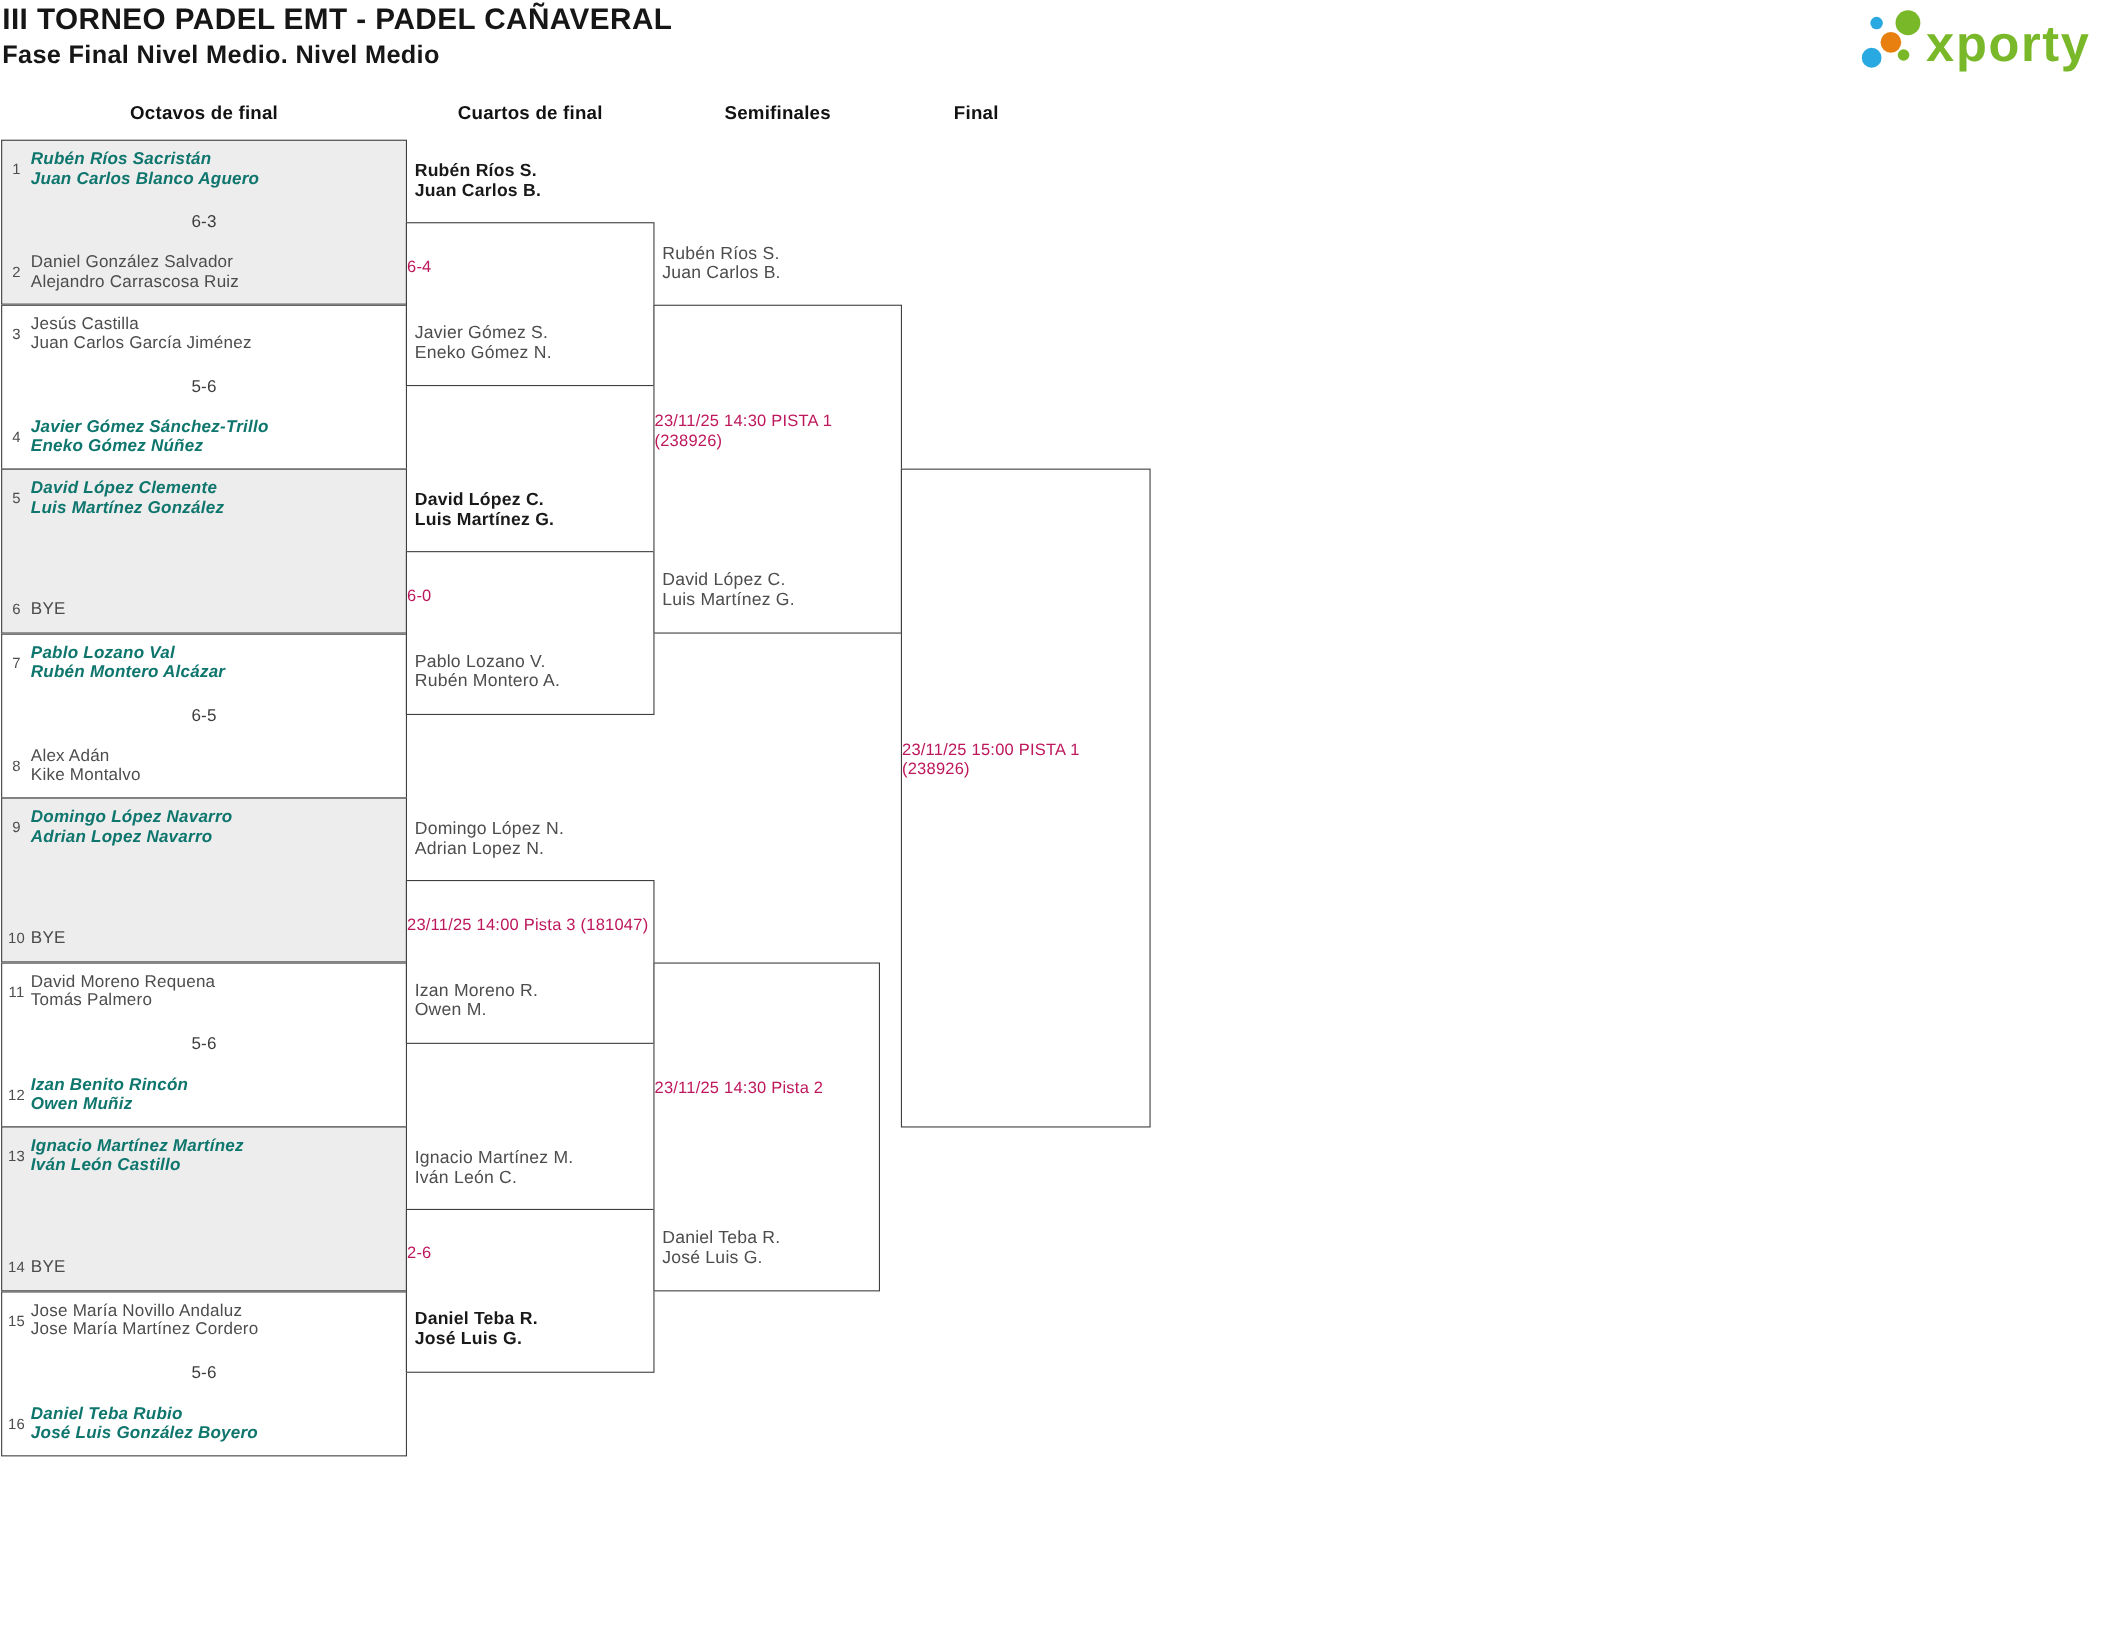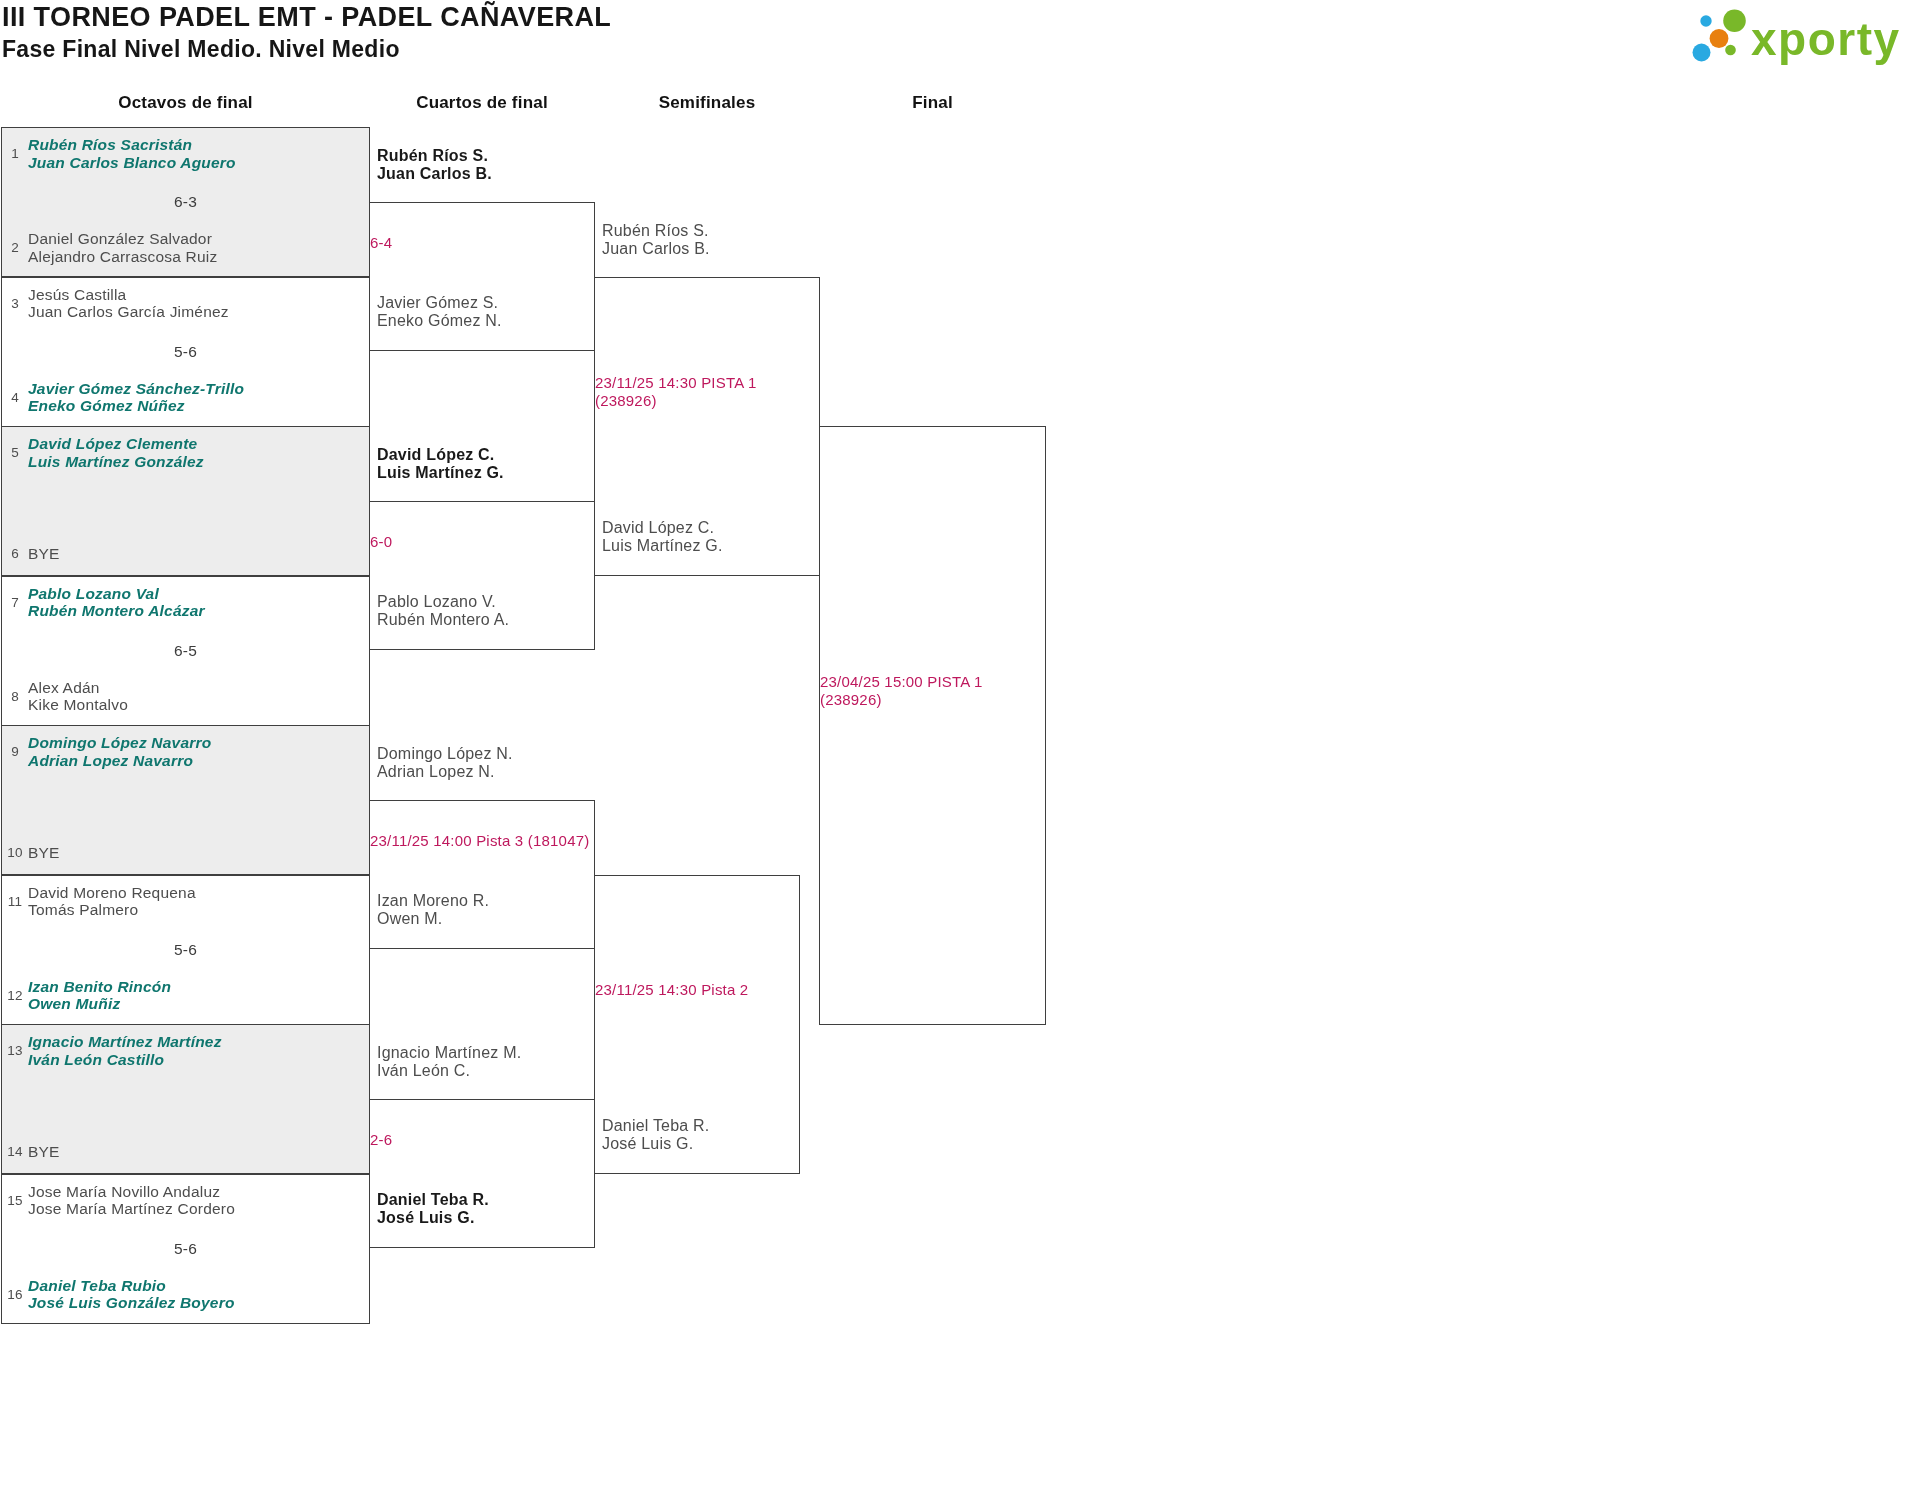--- a/index.html
+++ b/index.html
@@ -57,21 +57,21 @@
     <circle cx="42.5" cy="14.7" r="11.3" fill="#79b829"></circle>
     <circle cx="27" cy="32.5" r="9.4" fill="#e8800f"></circle>
     <circle cx="9.5" cy="46.5" r="9" fill="#29a9e1"></circle>
     <circle cx="38.5" cy="44" r="5.3" fill="#79b829"></circle>
   </svg>
   <div class="logo-text">xporty</div>
 
   <div class="colhead" style="left:1px;width:369px">Octavos de final</div>
   <div class="colhead" style="left:369px;width:226px">Cuartos de final</div>
   <div class="colhead" style="left:594px;width:226px">Semifinales</div>
-  <div class="colhead" style="left:819px;width:227px">Final</div>
+  <div class="colhead" style="left:774px;width:227px">Final</div>
 
   <div class="box shade" style="left:1px;top:127px;width:369px;height:150px">
     <div class="slot top">
         <span class="seed">1</span>
       <div class="names w">
           <div>Rubén Ríos Sacristán</div>
           <div>Juan Carlos Blanco Aguero</div>
         </div>
       </div>
     <div class="cscore">6-3</div>
@@ -264,18 +264,18 @@
   <div class="box" style="left:594px;top:874.5px;width:206px;height:299px">
     <div class="mid sf2pos">23/11/25 14:30 Pista 2</div>
     <div class="feed inside">
         <div>Daniel Teba R.</div>
         <div>José Luis G.</div>
       </div>
   </div>
 
   <div class="box" style="left:819px;top:426px;width:227px;height:599px">
     <div class="mid fpos">
-        <div>23/04/25 15:00 PISTA 1</div>
+        <div>23/11/25 15:00 PISTA 1</div>
         <div>(238926)</div>
       </div>
   </div>
 
 </div>
 
 </body></html>

